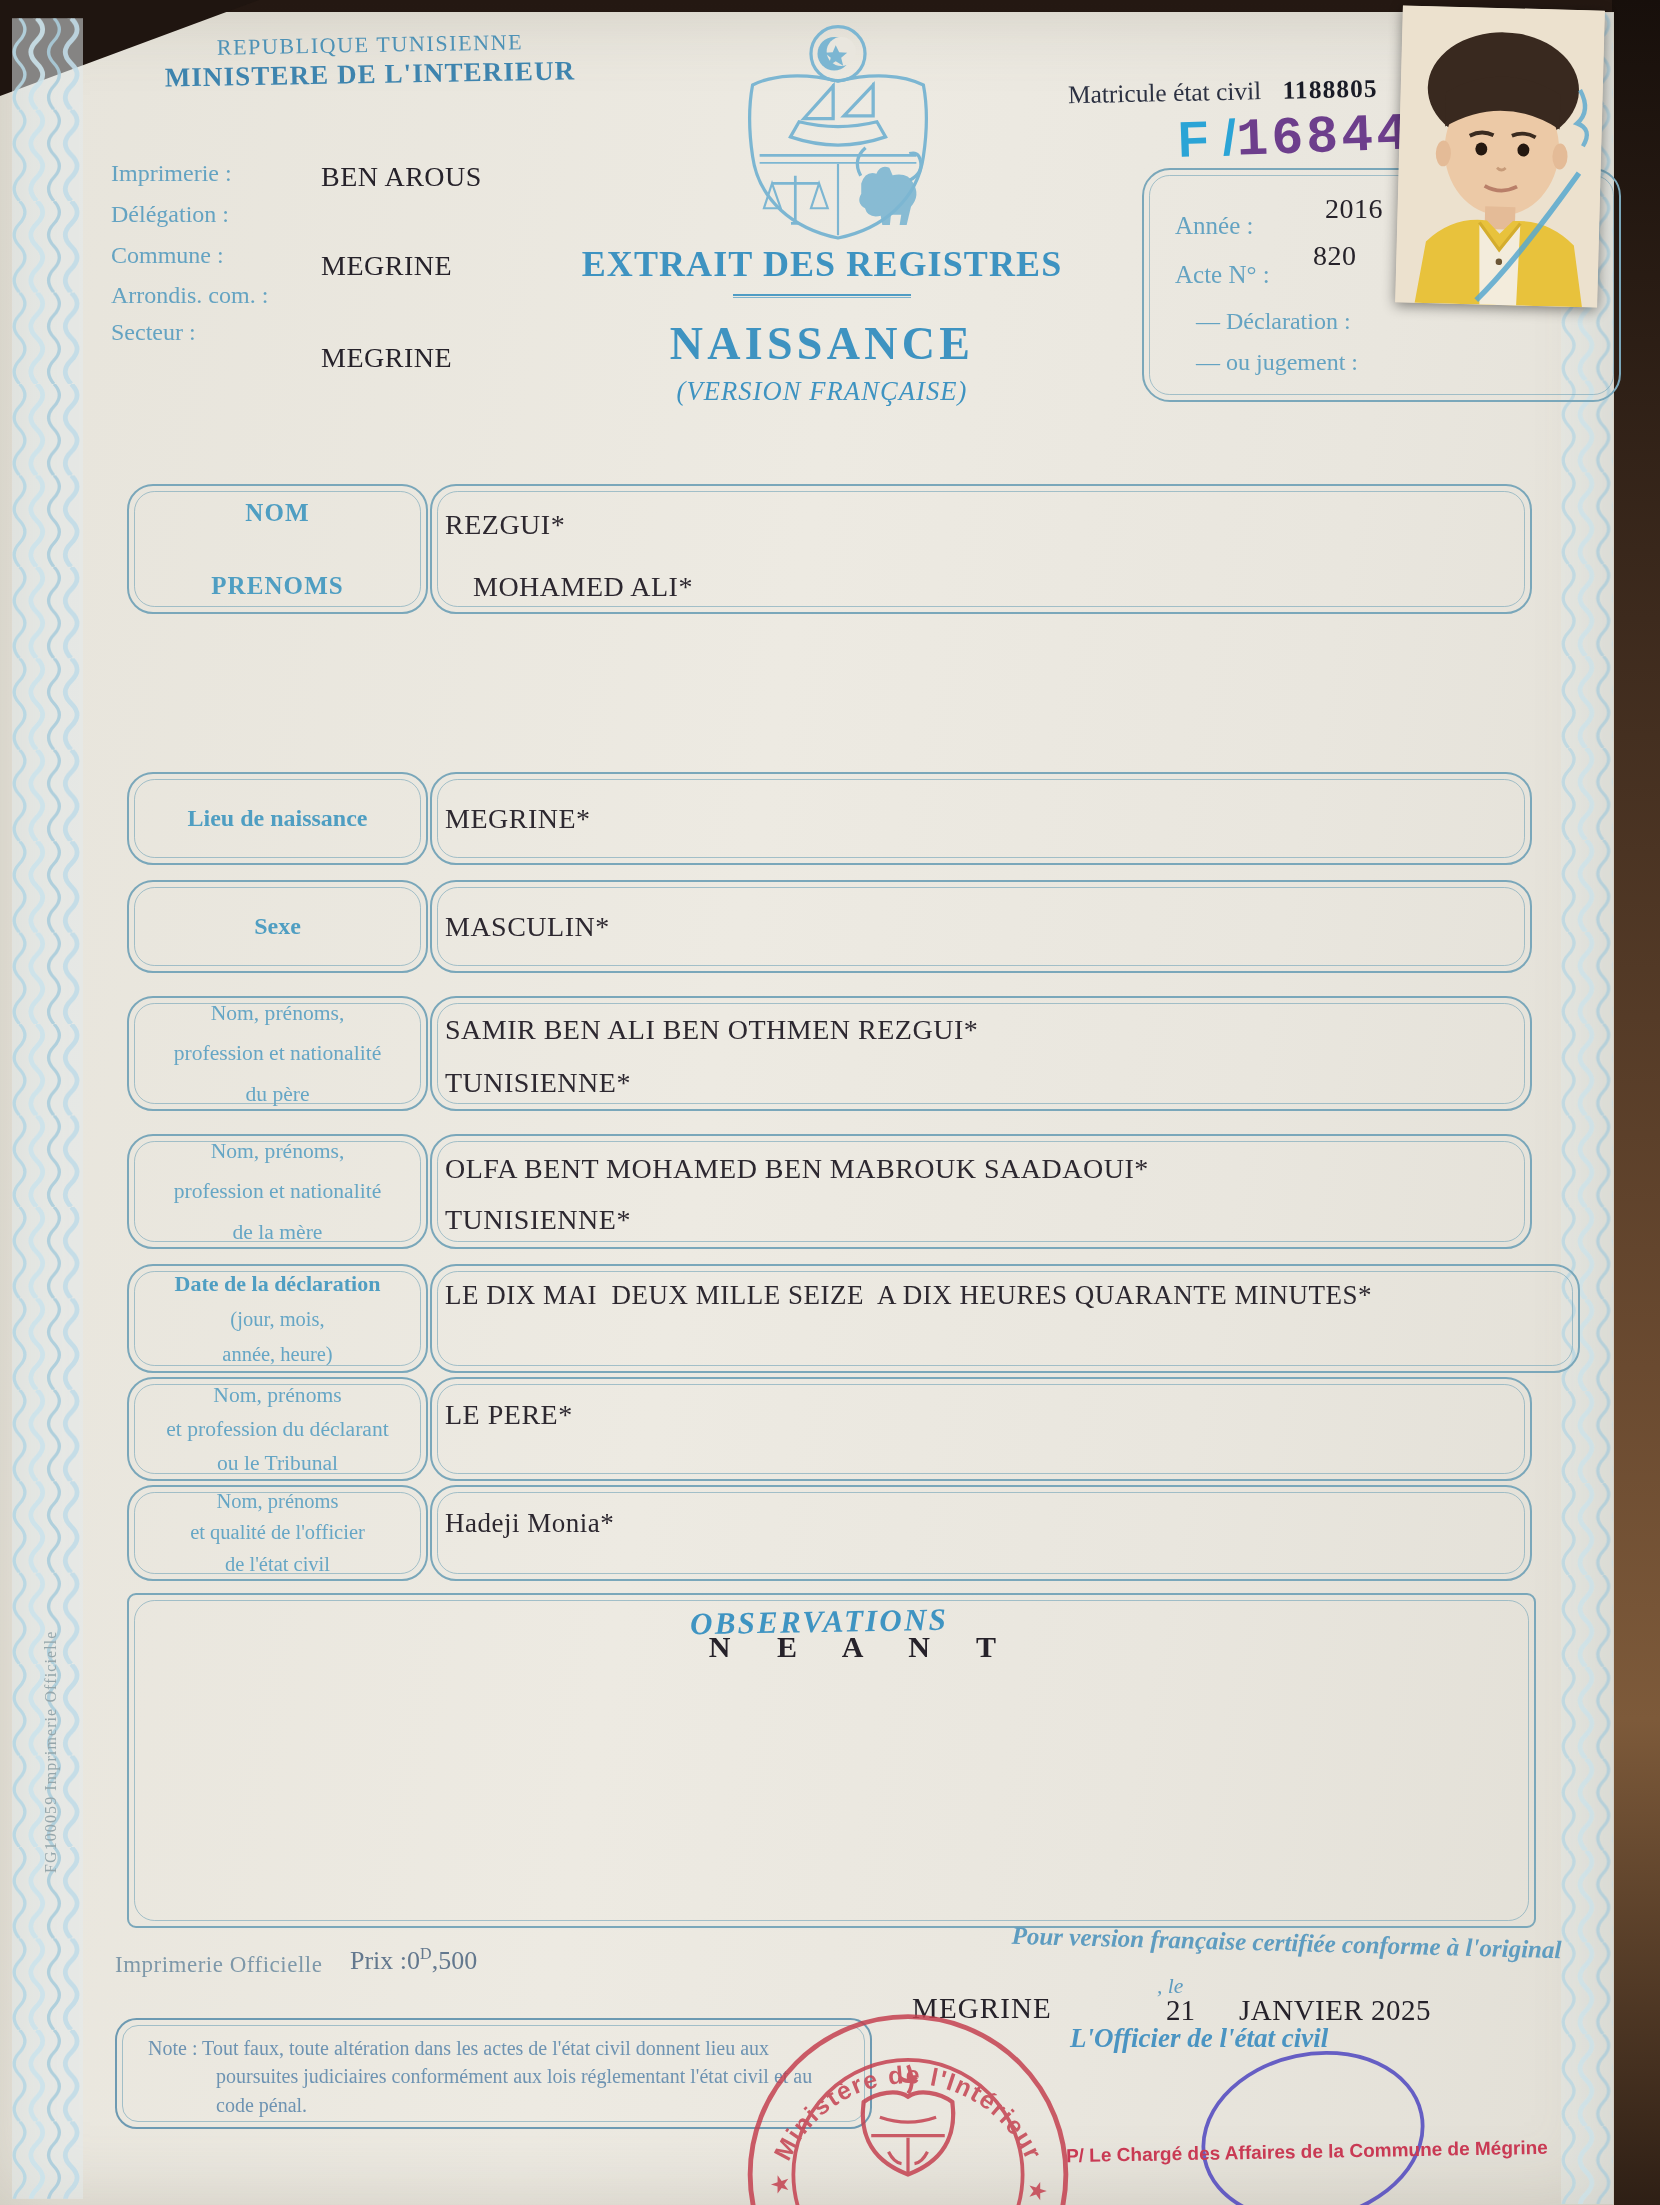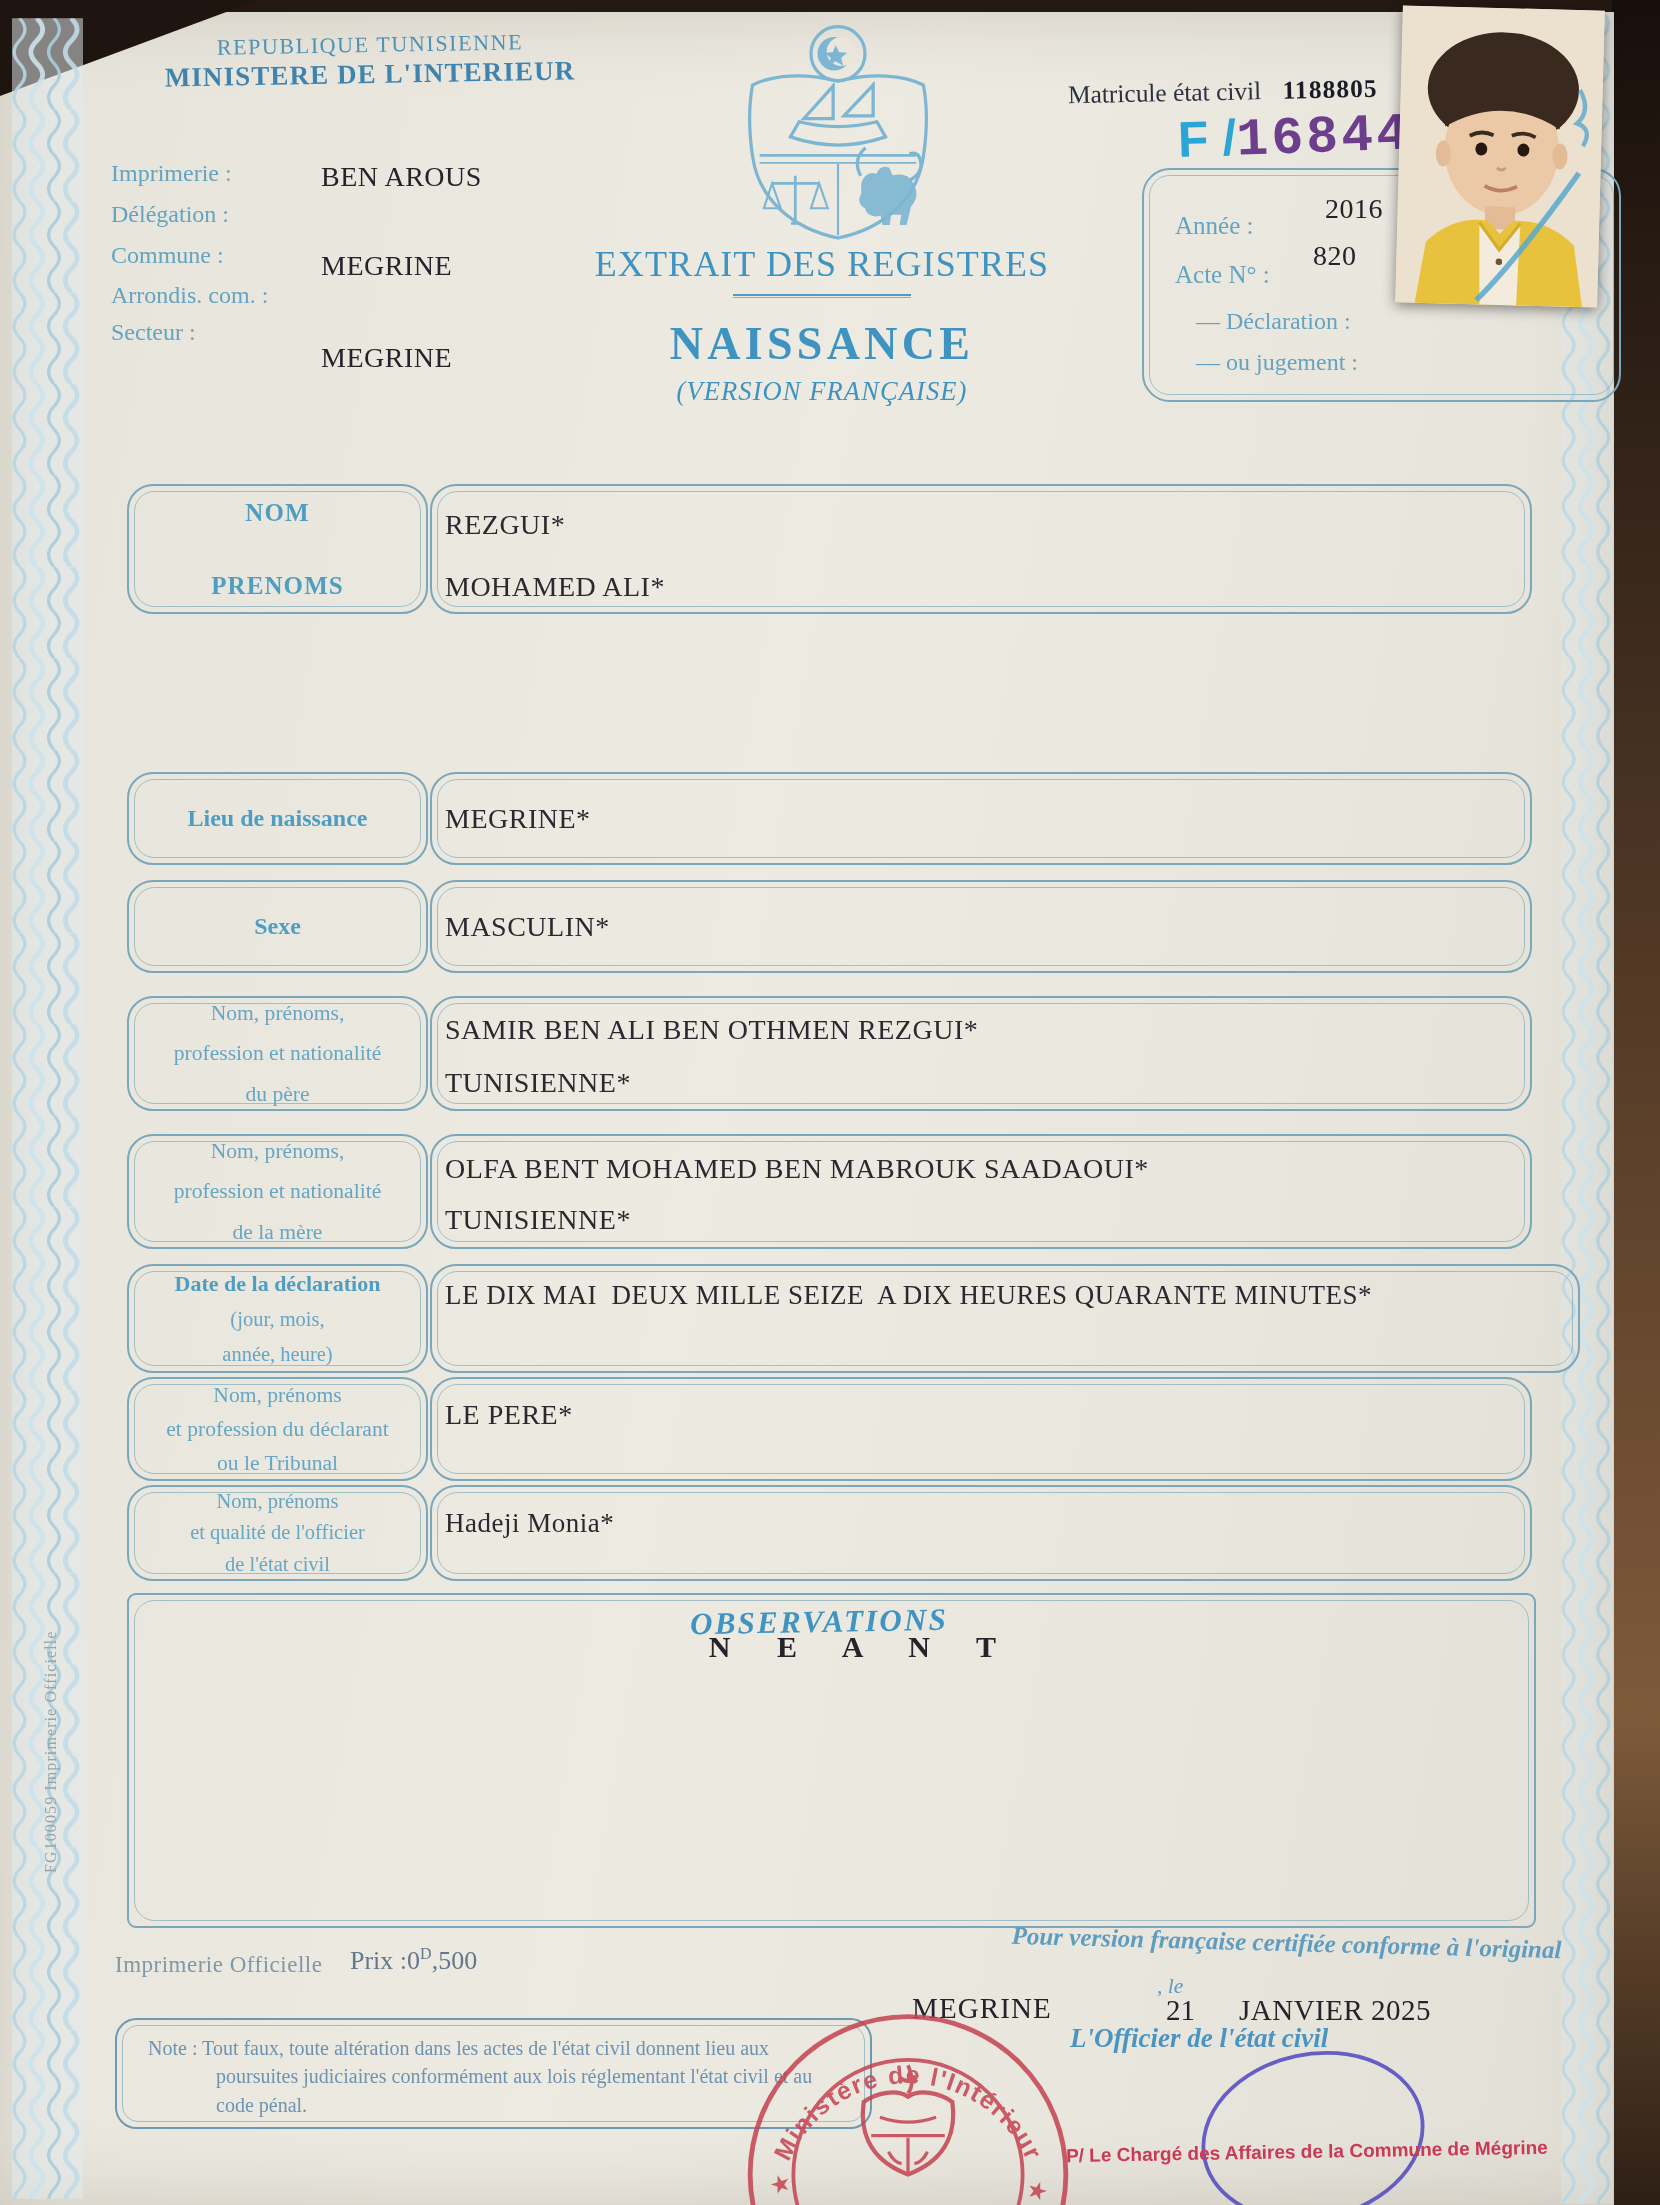--- a/index.html
+++ b/index.html
@@ -30,21 +30,21 @@
   
   .alabel{font-size:24px;color:#64a3c2;white-space:nowrap;}
   .avalue{font-size:28px;color:#26222a;letter-spacing:0.5px;white-space:nowrap;}
   
   .actebox{left:1142px;top:168px;width:475px;height:230px;border:2.7px solid #7aa7ba;border-radius:28px;}
   .dbl::before{content:"";position:absolute;inset:4.9px;border:1.6px solid rgba(122,167,186,.65);border-radius:20.5px;pointer-events:none;}
   .actebox .alabel{position:absolute;}
   .actebox .avalue{position:absolute;}
   
   .titleblock{left:549px;top:243px;width:546px;text-align:center;color:#3e93c1;}
-  .tl1{font-size:36px;font-weight:400;letter-spacing:1.1px;}
+  .tl1{font-size:36px;font-weight:700;letter-spacing:1.1px;}
   .tl2{font-size:30px;font-weight:600;margin-top:4.3px;letter-spacing:0.5px;}
   .tdiv{width:178px;height:4.9px;margin:8.6px auto 0;
         background:linear-gradient(#4f9cc4 0 1.6px,transparent 1.6px 3.2px,rgba(79,156,196,.7) 3.2px 4.9px);}
   .tl3{font-size:46px;font-weight:700;letter-spacing:4.3px;margin-top:18.4px;}
   .tl4{font-size:26.5px;font-style:italic;margin-top:6.5px;letter-spacing:1.1px;}
   
   .row{position:absolute;left:127px;width:1405px;}
   .lblbox{position:absolute;left:0;top:0;bottom:0;width:301px;border:2.7px solid #7aa7ba;border-radius:26px;
           display:flex;flex-direction:column;align-items:center;justify-content:center;
           text-align:center;padding:0 14px;box-sizing:border-box;}
@@ -192,21 +192,21 @@
     <div class="tl4">(VERSION FRANÇAISE)</div>
   </div>
 
   <div class="row" style="top:484px;height:130px;">
     <div class="lblbox dbl gap70">
       <span class="lb lb-b lb-big">NOM</span>
       <span class="lb lb-b lb-big">PRENOMS</span>
     </div>
     <div class="valbox dbl">
       <span class="v" style="top:23px;">REZGUI*</span>
-      <span class="v" style="bottom:8.6px;">MOHAMED ALI*</span>
+      <span class="v" style="bottom:8.6px;margin-left:28px;">MOHAMED ALI*</span>
     </div>
   </div>
 
 
   <div class="row" style="top:772px;height:93px;">
     <div class="lblbox dbl">
       <span class="lb lb-b" style="font-size:24px;">Lieu de naissance</span>
     </div>
     <div class="valbox dbl">
       <span class="v vmid">MEGRINE*</span>

